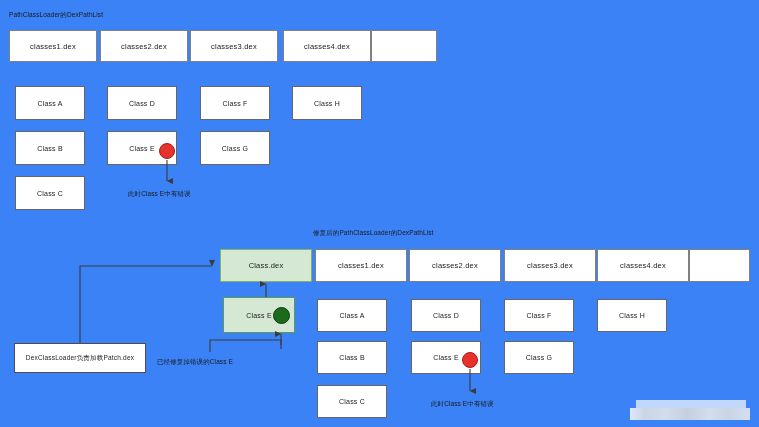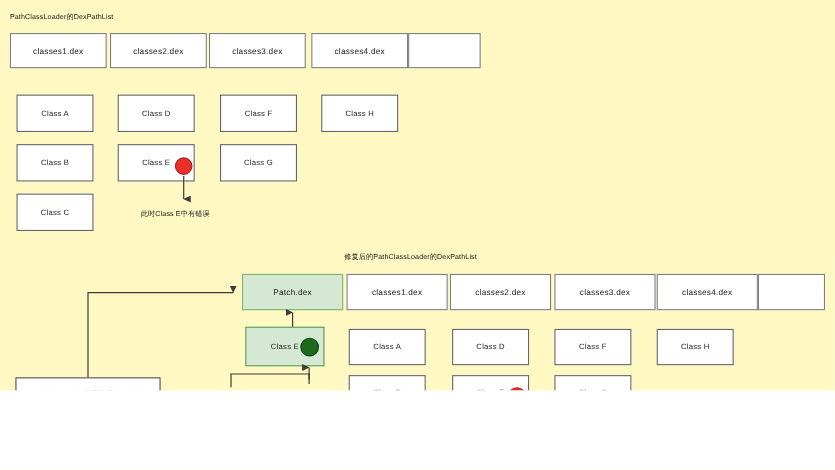--- a/index.html
+++ b/index.html
@@ -3,22 +3,22 @@
 <meta charset="utf-8">
 <style>
   html,body{margin:0;padding:0;background:#ffffff;}
   body{
     font-family:"Liberation Sans","DejaVu Sans",sans-serif;
     -webkit-font-smoothing:antialiased;
   }
   #canvas{
     position:relative;
     width:759px;
-    height:355px;
-    background:#fef9c3;
+    height:427px;
+    background:#3b82f6;
     overflow:hidden;
   }
   
   .box{
     position:absolute;
     box-sizing:border-box;
     border:1px solid #666666;
     background:#ffffff;
     display:flex;
     align-items:center;
@@ -120,21 +120,21 @@
   <div class="box class-box" style="left:200px;top:131px;width:70px;height:34px;">Class G</div>
 
   <div class="box class-box" style="left:292px;top:86px;width:70px;height:34px;">Class H</div>
 
   <div class="dot dot-red" style="left:159px;top:143px;width:16px;height:16px;"></div>
 
   <div class="note" style="left:128px;top:190px;">此时Class E中有错误</div>
 
   <div class="caption" style="left:313px;top:229px;">修复后的PathClassLoader的DexPathList</div>
 
-  <div class="box dex-cell green" style="left:220px;top:249px;width:92px;height:33px;">Patch.dex</div>
+  <div class="box dex-cell green" style="left:220px;top:249px;width:92px;height:33px;">Class.dex</div>
   <div class="box dex-cell" style="left:315px;top:249px;width:92px;height:33px;">classes1.dex</div>
   <div class="box dex-cell" style="left:409px;top:249px;width:92px;height:33px;">classes2.dex</div>
   <div class="box dex-cell" style="left:504px;top:249px;width:92px;height:33px;">classes3.dex</div>
   <div class="box dex-cell" style="left:597px;top:249px;width:92px;height:33px;">classes4.dex</div>
   <div class="box dex-cell" style="left:689px;top:249px;width:61px;height:33px;"></div>
 
   <div class="box class-box green" style="left:223px;top:297px;width:72px;height:36px;">Class E</div>
   <div class="dot dot-green" style="left:273px;top:307px;width:17px;height:17px;"></div>
   <div class="note" style="left:157px;top:358px;">已经修复掉错误的Class E</div>
 

